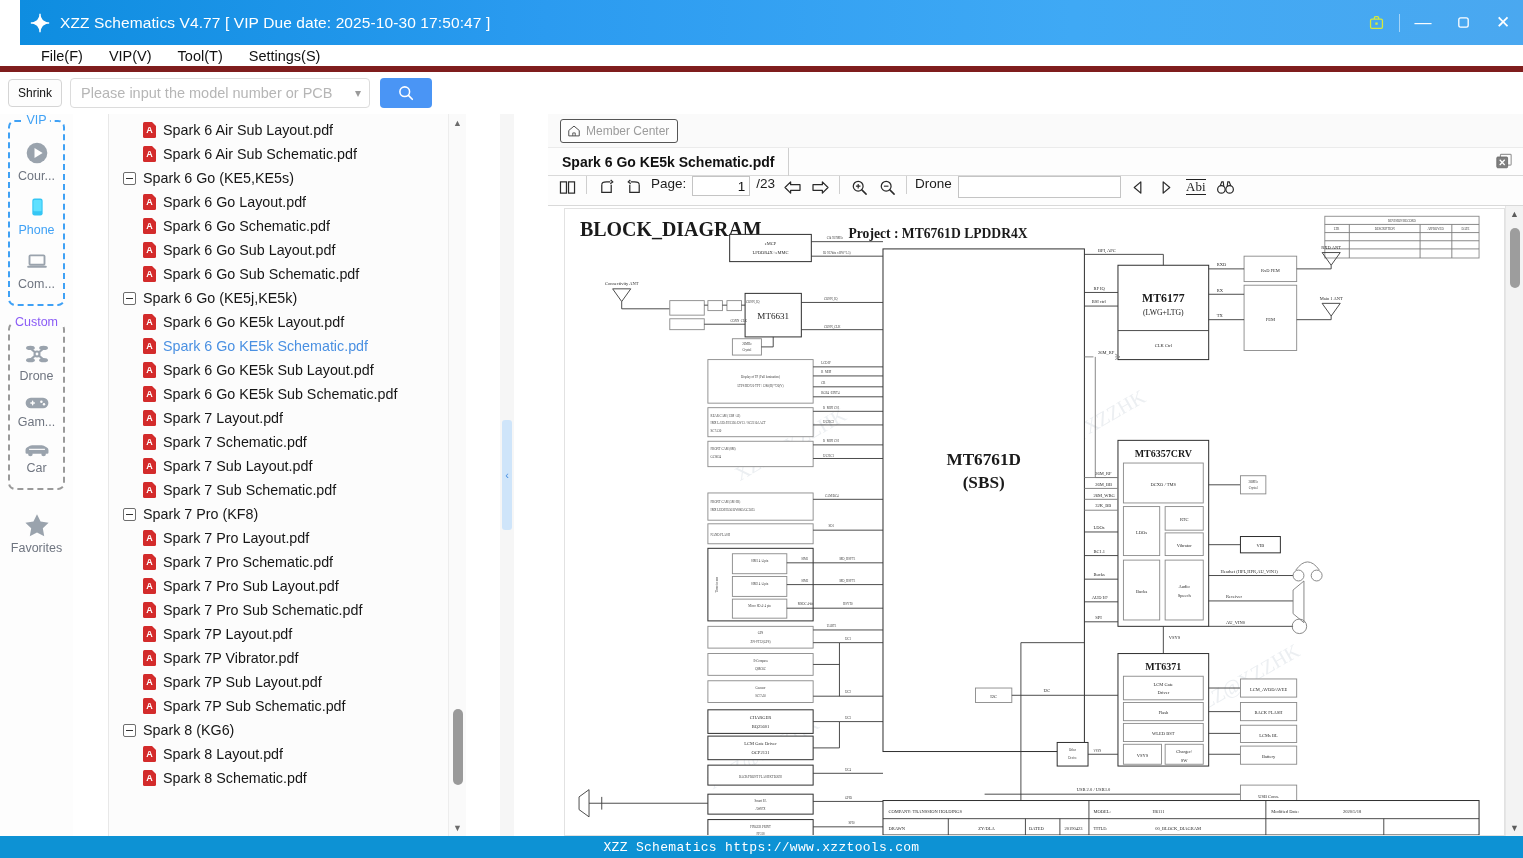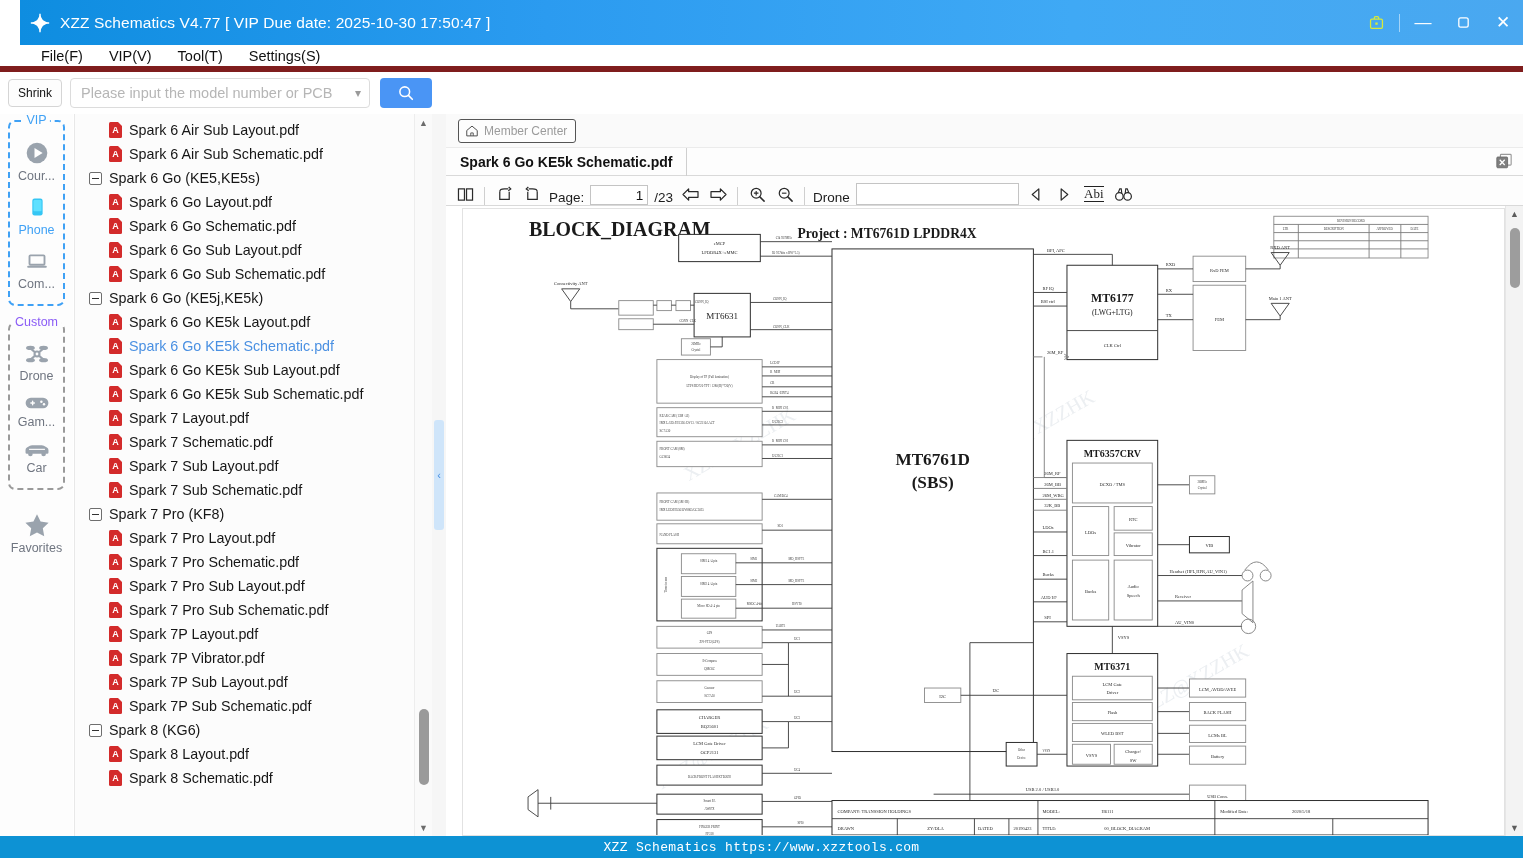--- a/index.html
+++ b/index.html
@@ -66,20 +66,21 @@
   #search-go {
     margin-left:10px; width:52px; height:30px; border-radius:4px;
     background:#4a95f5; display:flex; align-items:center; justify-content:center;
     cursor:pointer;
   }
 
   
   #main {
     position:absolute; top:114px; left:0; right:0; bottom:22px;
     display:flex;
+    gap:34px;
   }
 
   
   #rail {
     width:74px; background:#fdfdfd; position:relative;
     padding-top:6px;
     border-right:1px solid #ffffff;
   }
   .rail-group {
     margin:0 8px 16px 8px; border-radius:7px; position:relative;
@@ -184,21 +185,21 @@
     font-size:14px; font-weight:bold; color:#111; cursor:pointer;
     border-right:1px solid #cfcfcf;
   }
   #tabstrip-spacer { flex:1; }
   #close-all-tabs {
     width:22px; height:20px; margin-right:8px; cursor:pointer;
     display:flex; align-items:center; justify-content:center;
   }
 
   #pdf-toolbar {
-    height:30px; display:flex; align-items:flex-end; gap:6px;
+    height:30px; display:flex; align-items:flex-start; gap:6px;
     padding:0 8px; background:#fdfdfd; border-bottom:1px solid #d9d9d9;
     font-size:13.5px; color:#1c1c1c;
   }
   .tb-btn {
     width:22px; height:22px; display:flex; align-items:center; justify-content:center;
     cursor:pointer; border-radius:2px;
   }
   .tb-sep { width:1px; height:18px; background:#cfcfcf; margin:0 2px; }
   #page-input {
     width:58px; height:20px; border:1px solid #c4c4c4; background:#fff;

